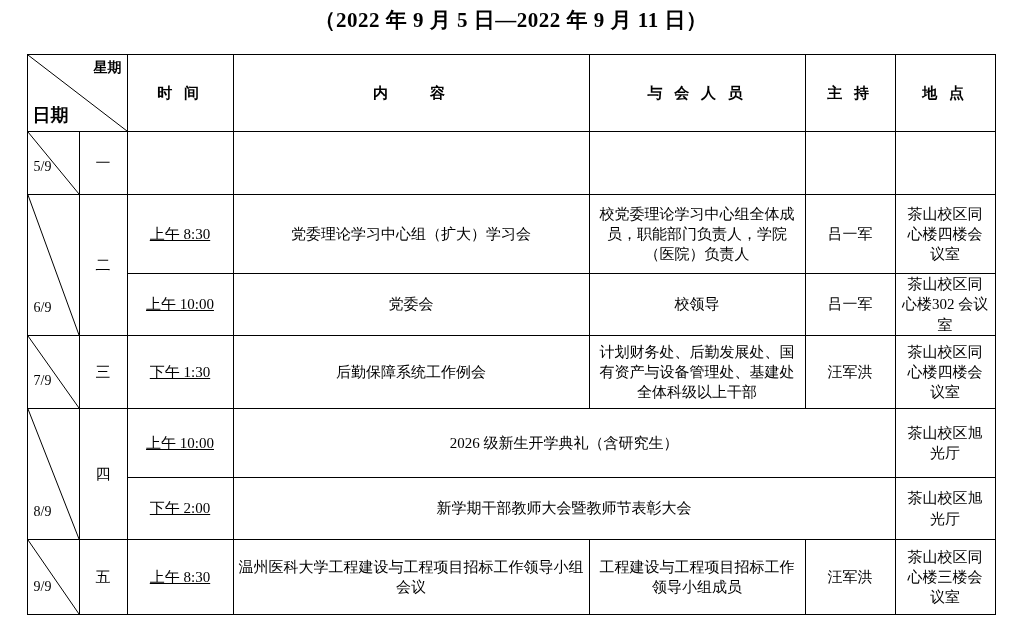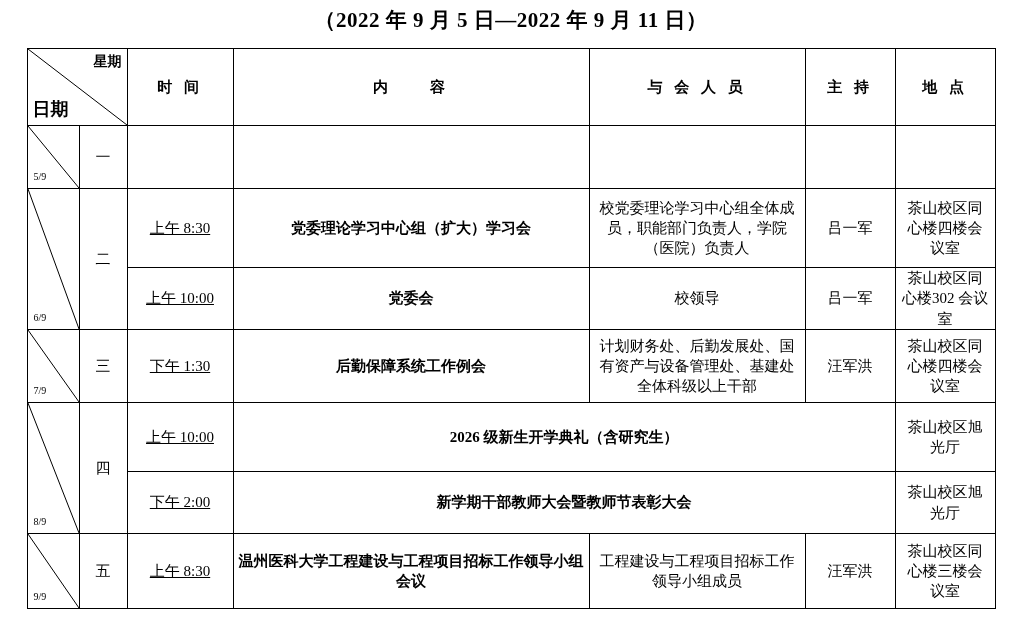--- a/index.html
+++ b/index.html
@@ -25,21 +25,21 @@
     text-align: center;
     font-size: 21px;
     font-weight: bold;
     letter-spacing: 0.5px;
     padding-top: 6px;
     padding-bottom: 10px;
     font-family: "Liberation Serif", "DejaVu Serif", serif;
   }
   table.schedule {
     border-collapse: collapse;
-    margin: 4px auto;
+    margin: 10px auto;
     width: 968px;
     table-layout: fixed;
   }
   table.schedule td {
     border: 1px solid #000000;
     text-align: center;
     vertical-align: middle;
     font-size: 15px;
     padding: 0 5px;
     line-height: 1.35;
@@ -110,28 +110,28 @@
   .datecell svg.slash {
     position: absolute;
     left: 0;
     top: 0;
     width: 100%;
     height: 100%;
   }
   .datecell .day {
     position: absolute;
     left: 6px;
-    bottom: 5px;
-    font-size: 10px;
+    bottom: 17px;
+    font-size: 14px;
   }
   .weekcell {
     font-size: 16px;
   }
   .time-cell { font-size: 15px; text-decoration: underline; }
-  .content-cell { font-size: 16px; font-weight: bold; }
+  .content-cell { font-size: 16px; }
   .people-cell {
     font-size: 13.5px;
     text-align: left;
     line-height: 1.5;
     padding-left: 8px;
     padding-right: 8px;
   }
   .people-cell.ctr { text-align: center; }
   .host-cell { font-size: 15px; }
   .place-cell { font-size: 13.5px; line-height: 1.45; }

